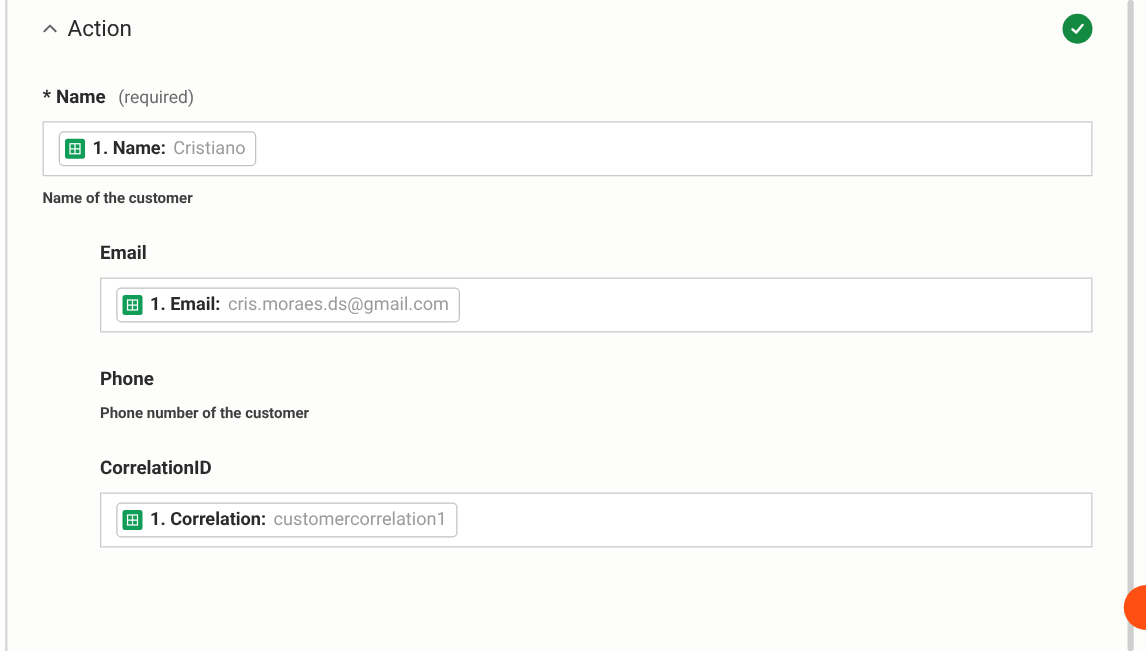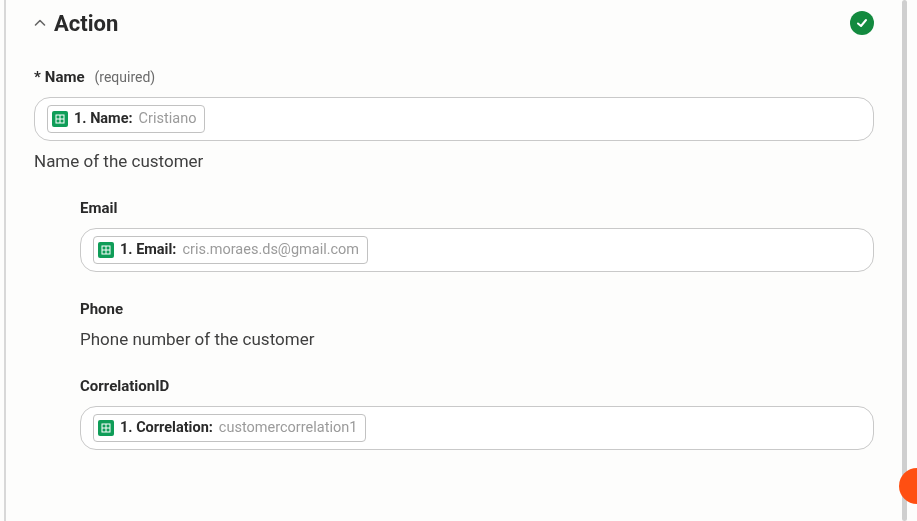--- a/index.html
+++ b/index.html
@@ -68,22 +68,22 @@
   .chevron {
     width: 12px;
     height: 12px;
     display: inline-flex;
     align-items: center;
     justify-content: center;
     color: #666;
   }
   .chevron svg { display:block; }
   .section-title {
-    font-size: 22px;
-    font-weight: 700;
+    font-size: 18px;
+    font-weight: 400;
     color: #2a2a2a;
   }
   .status-circle {
     width: 24px;
     height: 24px;
     border-radius: 50%;
     background: #138a3f;
     display: inline-flex;
     align-items: center;
     justify-content: center;
@@ -110,21 +110,21 @@
   }
   .field-required {
     font-size: 14px;
     color: #6b6b6b;
     font-weight: 400;
   }
   .field-input {
     width: 100%;
     min-height: 44px;
     border: 1px solid #c9c9c9;
-    border-radius: 16px;
+    border-radius: 0;
     background: #fff;
     padding: 7px 12px;
     display: flex;
     align-items: center;
   }
   .pill {
     display: inline-flex;
     align-items: center;
     border: 1px solid #c2c2c2;
     border-radius: 4px;
@@ -149,22 +149,23 @@
     font-weight: 700;
     color: #2a2a2a;
     white-space: nowrap;
   }
   .pill-val {
     color: #9b9b9b;
     white-space: nowrap;
   }
   .field-help {
     margin-top: 10px;
-    font-size: 17px;
+    font-size: 12px;
     color: #3f3f3f;
+    font-weight: bold;
   }
 </style>
 </head>
 <body>
 
 <div class="page">
   <div class="left-border"></div>
   <div class="right-border"></div>
   <div class="bubble"></div>
 

